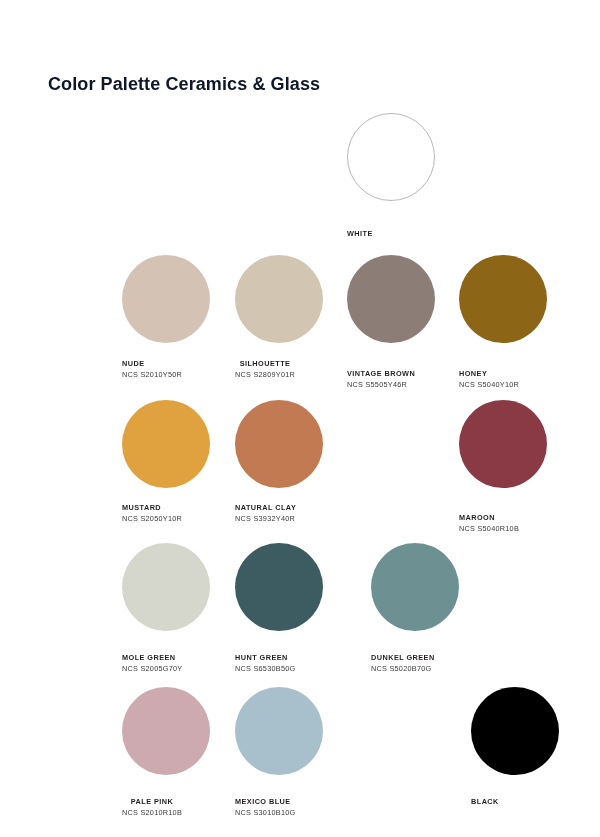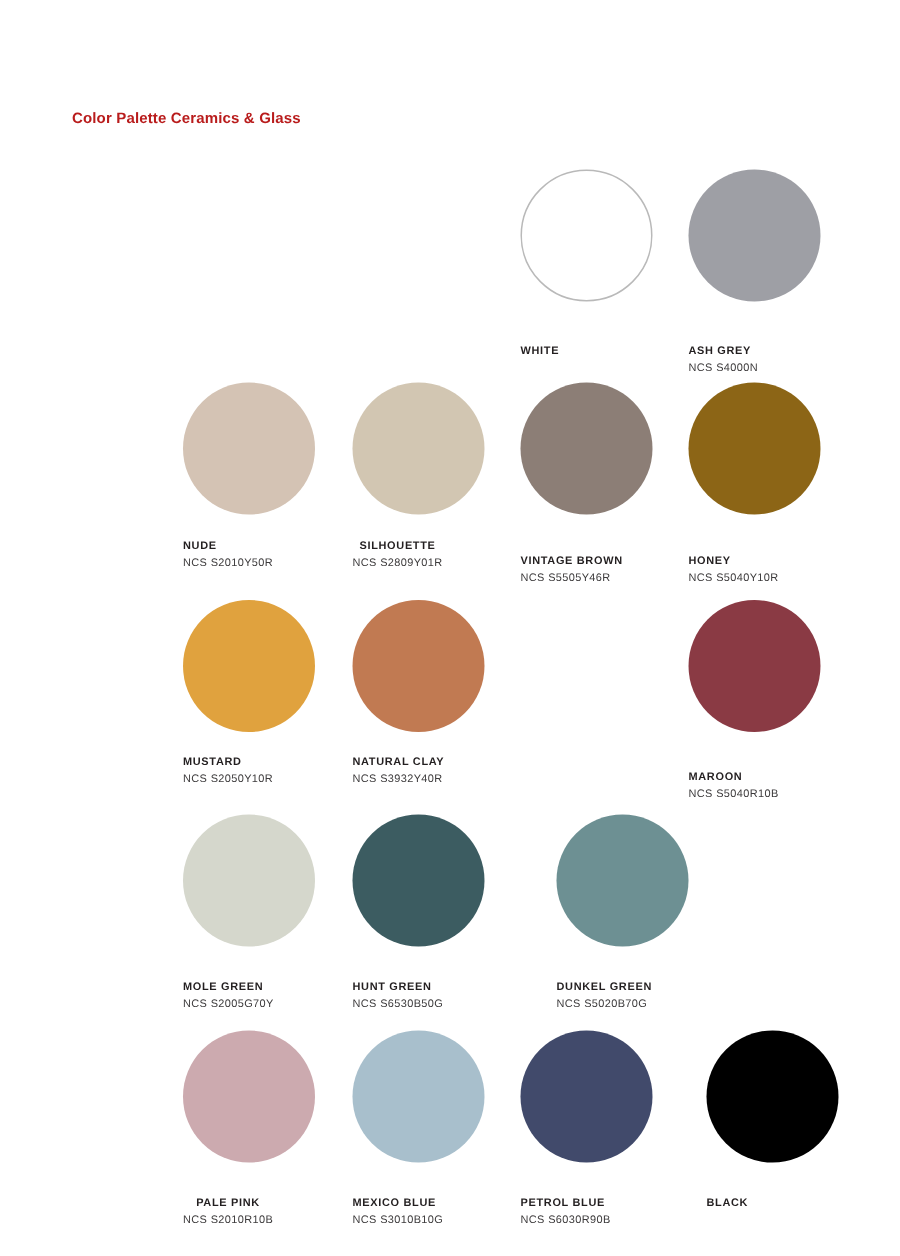--- a/index.html
+++ b/index.html
@@ -18,24 +18,24 @@
   .page {
     position: relative;
     width: 600px;
     height: 837px;
     background: #ffffff;
   }
   .page-title {
     position: absolute;
     left: 48px;
     top: 74px;
-    font-size: 10px;
+    font-size: 18px;
     font-weight: bold;
     letter-spacing: 0.1px;
-    color: #b91c1c;
+    color: #0f172a;
     white-space: nowrap;
   }
   .grid {
     position: absolute;
     left: 0;
     top: 0;
     width: 600px;
     height: 837px;
   }
   .cell {
@@ -79,27 +79,20 @@
 
 <div class="page">
 
   <div class="page-title">Color Palette Ceramics &amp; Glass</div>
 
   <div class="grid">
       <div class="cell" style="left: 347px; top: 113px;">
         <div class="swatch outlined" style="background: rgb(255, 255, 255);"></div>
         <div class="caption" style="position: absolute; left: 0px; top: 106px;">
           <div class="name">WHITE</div>
-        </div>
-      </div>
-      <div class="cell" style="left: 459px; top: 113px;">
-        <div class="swatch" style="background: rgb(158, 159, 165);"></div>
-        <div class="caption" style="position: absolute; left: 0px; top: 106px;">
-          <div class="name">ASH GREY</div>
-          <div class="code">NCS S4000N</div>
         </div>
       </div>
       <div class="cell" style="left: 122px; top: 255px;">
         <div class="swatch" style="background: rgb(212, 195, 180);"></div>
         <div class="caption" style="position: absolute; left: 0px; top: 94px;">
           <div class="name">NUDE</div>
           <div class="code">NCS S2010Y50R</div>
         </div>
       </div>
       <div class="cell" style="left: 235px; top: 255px;">
@@ -172,27 +165,20 @@
           <div class="code">NCS S2010R10B</div>
         </div>
       </div>
       <div class="cell" style="left: 235px; top: 687px;">
         <div class="swatch" style="background: rgb(168, 191, 204);"></div>
         <div class="caption" style="position: absolute; left: 0px; top: 100px;">
           <div class="name">MEXICO BLUE</div>
           <div class="code">NCS S3010B10G</div>
         </div>
       </div>
-      <div class="cell" style="left: 347px; top: 687px;">
-        <div class="swatch" style="background: rgb(65, 74, 107);"></div>
-        <div class="caption" style="position: absolute; left: 0px; top: 100px;">
-          <div class="name">PETROL BLUE</div>
-          <div class="code">NCS S6030R90B</div>
-        </div>
-      </div>
       <div class="cell" style="left: 459px; top: 687px; margin-left: 12px;">
         <div class="swatch" style="background: rgb(0, 0, 0);"></div>
         <div class="caption" style="position: absolute; left: 0px; top: 100px;">
           <div class="name">BLACK</div>
         </div>
       </div>
     </div>
 
 </div>
 

